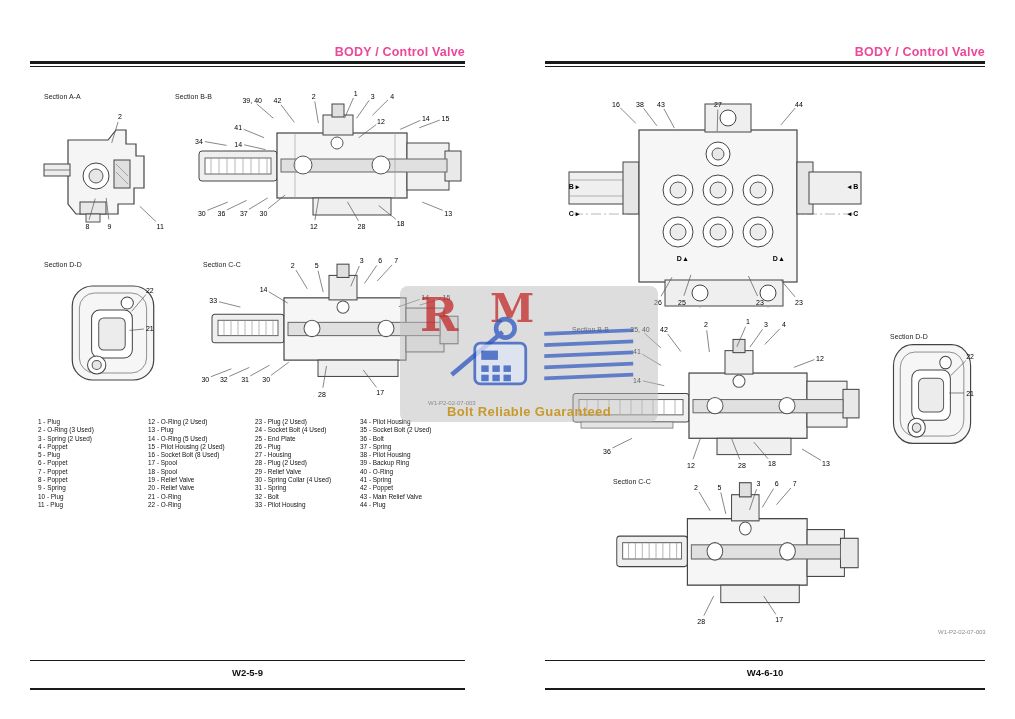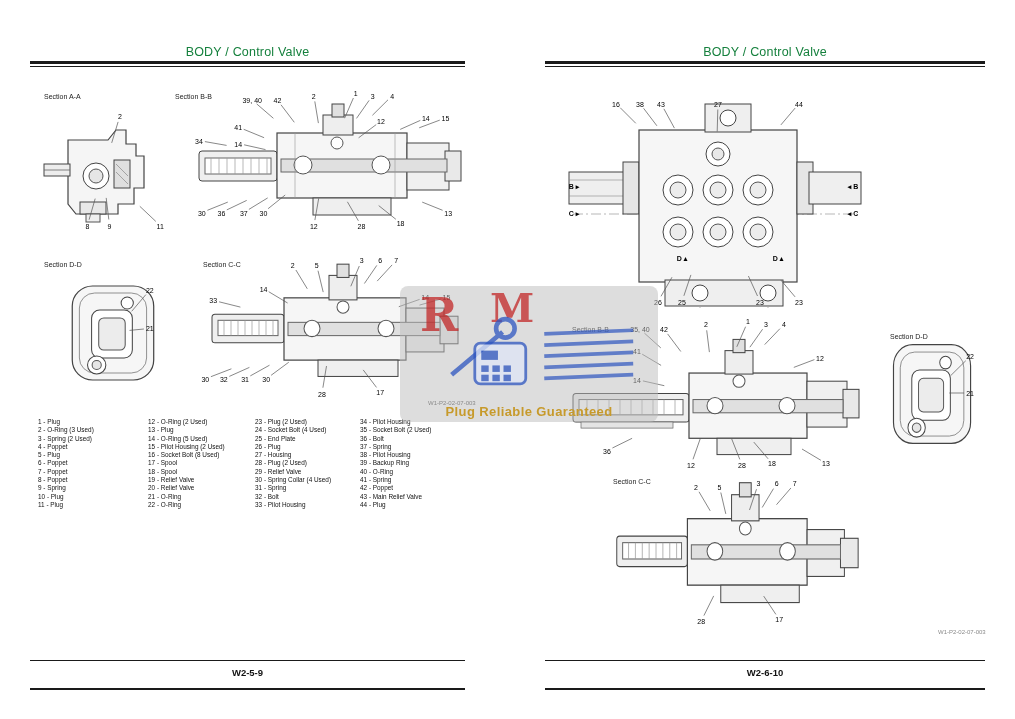--- a/index.html
+++ b/index.html
@@ -1,19 +1,19 @@
 <!DOCTYPE html>
 <html><head>
 <meta charset="utf-8">
 <style>
   html,body { margin:0; padding:0; }
   body { width:1015px; height:719px; position:relative; background:#ffffff;
          font-family:"Liberation Sans", sans-serif; overflow:hidden; }
-  .page-title { position:absolute; font-weight:normal; font-size:12.5px; color:#15803d;
-                text-align:center; letter-spacing:.2px; }
+  .page-title { position:absolute; font-weight:bold; font-size:12.5px; color:#ec4899;
+                text-align:right; letter-spacing:.2px; }
   .rule { position:absolute; background:#1a1a1a; }
   .section-label { position:absolute; font-size:7px; color:#222; white-space:nowrap; }
   .diagram { position:absolute; }
   .diagram .art { position:absolute; left:0; top:0; width:100%; height:100%; z-index:0; }
   .leads { position:absolute; left:0; top:0; width:100%; height:100%; z-index:1; pointer-events:none; }
   .callout { position:absolute; transform:translate(-50%,-50%); font-size:7px; color:#000;
              white-space:nowrap; z-index:3; }
   .callout.arrowlab { font-weight:bold; }
   .parts-col { position:absolute; font-size:6.4px; line-height:8.3px; color:#111; white-space:nowrap; }
   .footer-text { position:absolute; font-weight:bold; font-size:9.5px; color:#111; text-align:center; }
@@ -449,21 +449,21 @@
     <span class="callout" style="left: 35%; top: 8%;">2</span>
     <span class="callout" style="left: 44%; top: 8%;">5</span>
     <span class="callout" style="left: 59%; top: 6%;">3</span>
     <span class="callout" style="left: 66%; top: 6%;">6</span>
     <span class="callout" style="left: 73%; top: 6%;">7</span>
     <span class="callout" style="left: 37%; top: 93%;">28</span>
     <span class="callout" style="left: 67%; top: 92%;">17</span>
   </div>
 
 <div class="rule" style="left:545px; top:660px; width:440px; height:1px;"></div>
-<div class="footer-text" style="left:545px; top:667px; width:440px;">W2-6-10</div>
+<div class="footer-text" style="left:545px; top:667px; width:440px;">W4-6-10</div>
 <div class="rule" style="left:545px; top:688px; width:440px; height:2px;"></div>
 <div class="figcode" style="left:938px; top:629px;">W1-P2-02-07-003</div>
 
 <div class="watermark" style="left:400px; top:286px; width:258px; height:136px;">
   <span class="wm-letter wm-r">R</span>
   <span class="wm-letter wm-m">M</span>
   <svg class="wm-art" viewBox="0 0 240 95">
     <g stroke="#2d55c0" fill="none" stroke-width="5" opacity="0.75">
       <path d="M30 72 L85 26"></path>
       <circle cx="88" cy="22" r="10"></circle>
@@ -479,14 +479,14 @@
       <rect x="86" y="72" width="8" height="7" fill="#2d55c0"></rect>
     </g>
     <g stroke="#2d55c0" stroke-width="4" opacity="0.7">
       <line x1="130" y1="28" x2="226" y2="24"></line>
       <line x1="130" y1="40" x2="226" y2="36"></line>
       <line x1="130" y1="52" x2="226" y2="48"></line>
       <line x1="130" y1="64" x2="226" y2="60"></line>
       <line x1="130" y1="76" x2="226" y2="72"></line>
     </g>
   </svg>
-  <div class="wm-tagline">Plug Reliable Guaranteed</div>
+  <div class="wm-tagline">Bolt Reliable Guaranteed</div>
 </div>
 
 </body></html>

